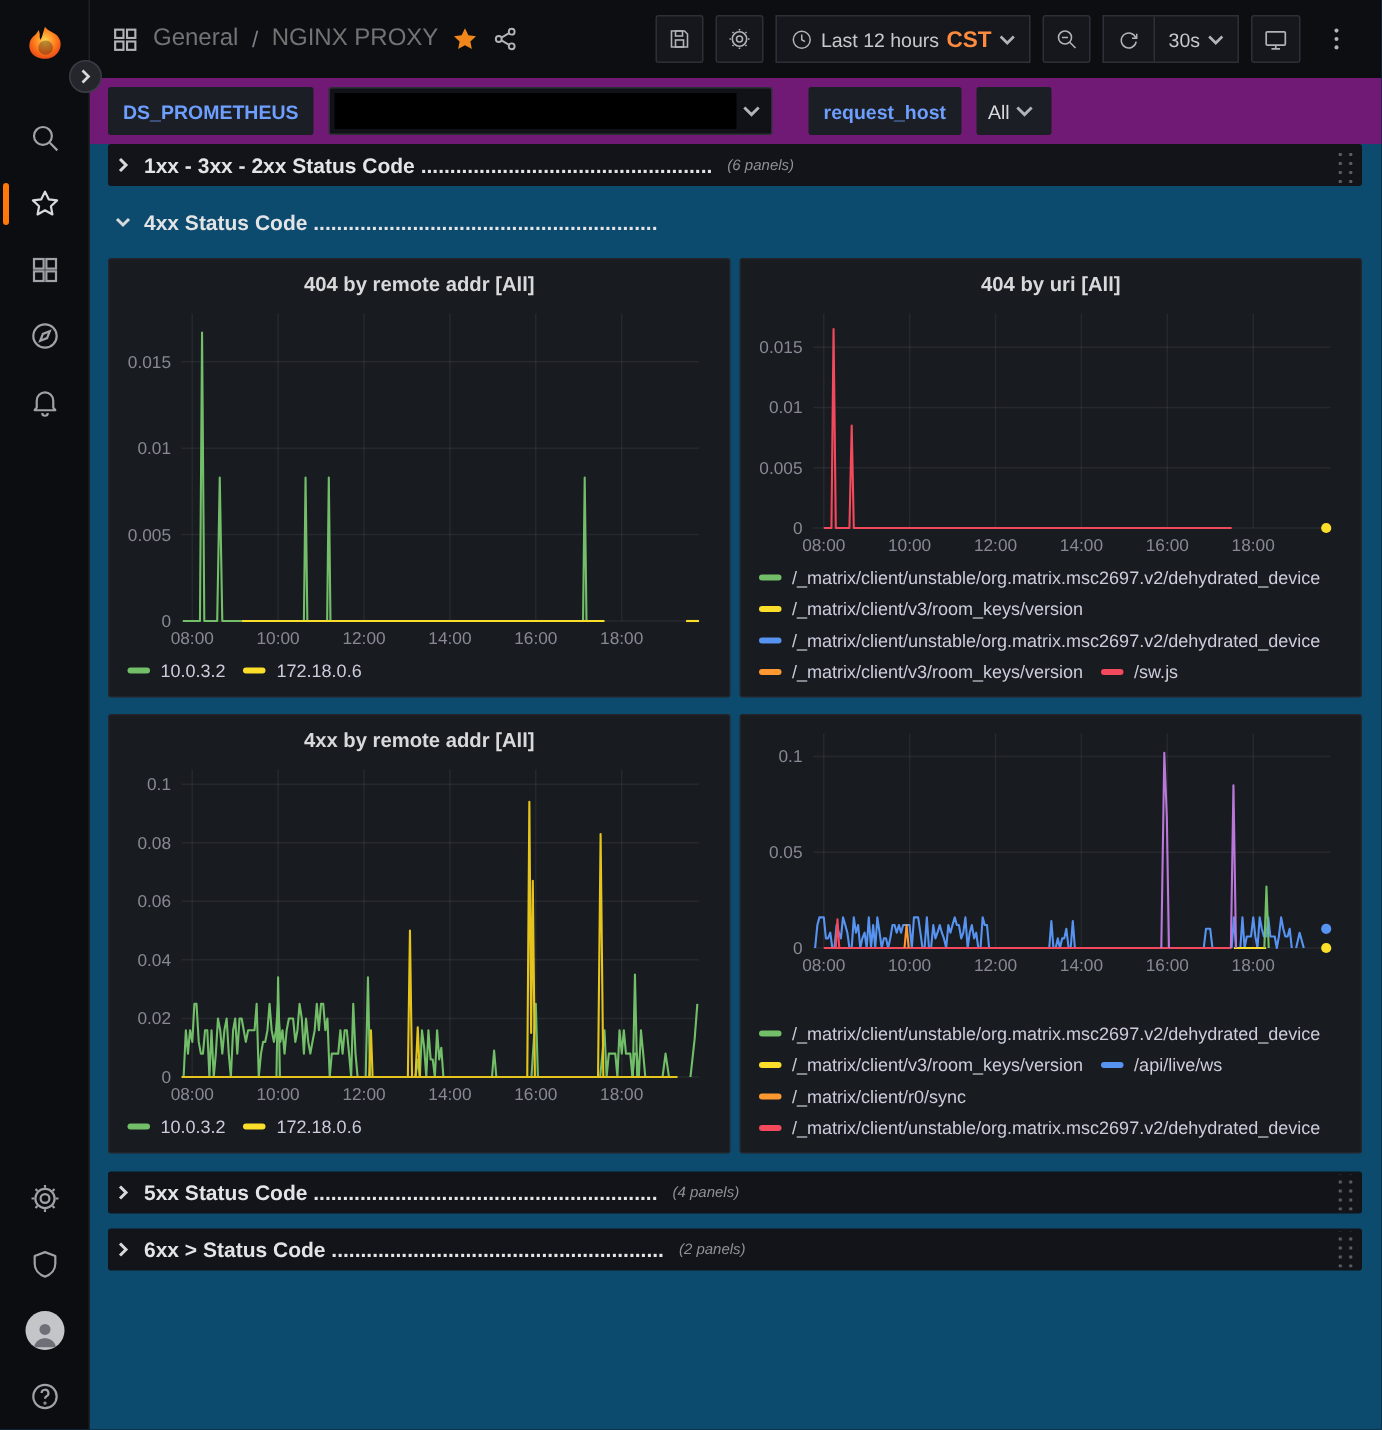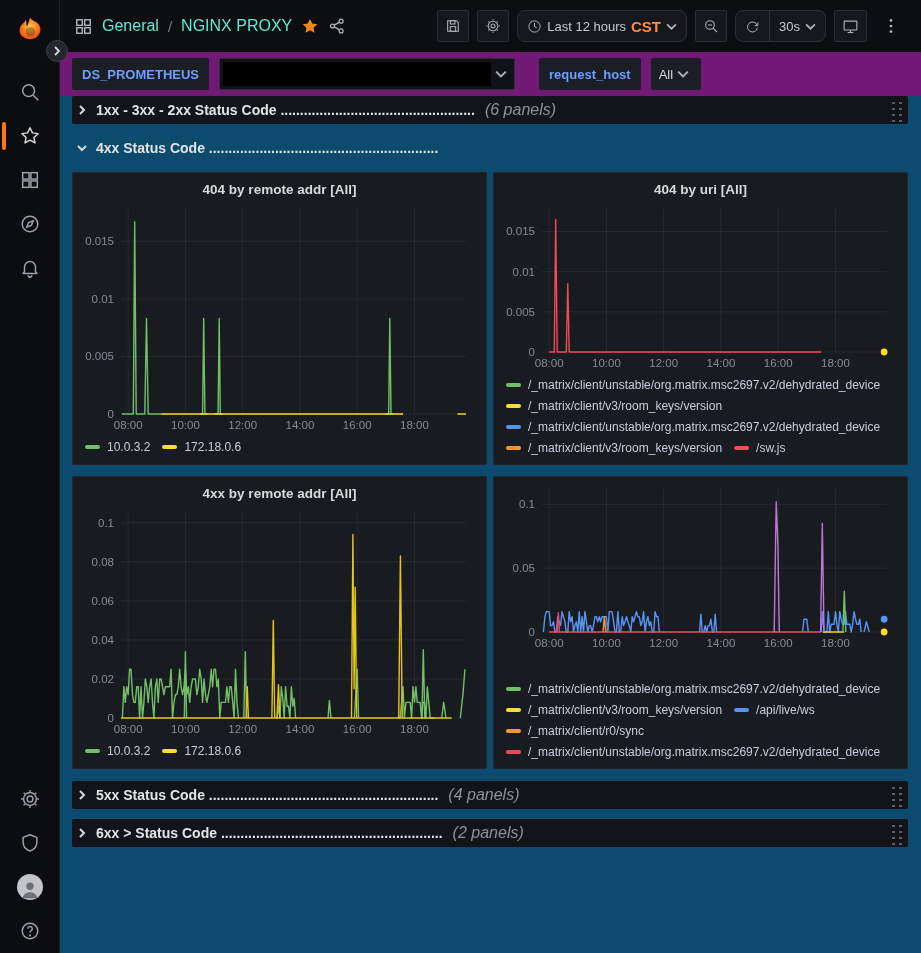--- a/index.html
+++ b/index.html
@@ -28,32 +28,32 @@
     display:flex; align-items:center; justify-content:center; z-index:9; cursor:pointer;
   }
   .side-spacer { flex:1; }
   .avatar-circle { width:26px; height:26px; border-radius:50%; background:#c3c5c9; display:flex; align-items:flex-end; justify-content:center; overflow:hidden; }
   
   .header {
     position:absolute; left:60px; right:0; top:0; height:52px;
     background:#0d0e12; display:flex; align-items:center; padding:0 14px;
   }
   .crumb { display:flex; align-items:center; gap:9px; }
-  .crumb .t { font-size:16px; color:#5eead4; }
+  .crumb .t { font-size:16px; color:#737373; }
   .crumb .sep { color:#7b7f87; font-size:15px; }
   .hdr-right { margin-left:auto; display:flex; align-items:center; gap:8px; }
   .tbtn {
     height:32px; min-width:32px; padding:0 7px; border:1px solid #2c3036; border-radius:2px;
     background:#15171c; display:flex; align-items:center; justify-content:center; gap:6px;
     color:#c7c9cc; font-size:13px; cursor:pointer;
   }
   .tbtn svg { stroke:#b0b3b8; fill:none; stroke-width:1.6; }
   .tbtn.noborder { border:none; background:transparent; }
   .tz { color:#ff8b3e; font-size:15px; font-weight:bold; }
-  .grp { display:flex; align-items:stretch; border:1px solid #2c3036; border-radius:8px; background:#15171c; height:32px; }
+  .grp { display:flex; align-items:stretch; border:1px solid #2c3036; border-radius:0; background:#15171c; height:32px; }
   .grp > div { display:flex; align-items:center; padding:0 9px; gap:5px; font-size:13px; color:#c7c9cc; cursor:pointer; }
   .grp > div + div { border-left:1px solid #2c3036; }
   .grp svg { stroke:#b0b3b8; fill:none; stroke-width:1.6; }
   
   .subbar {
     position:absolute; left:60px; right:0; top:52px; height:44px;
     display:flex; align-items:center; gap:10px; padding:0 12px; background:#701a75;
   }
   .var-label { height:32px; display:flex; align-items:center; padding:0 10px; background:#1b1e24; border-radius:2px;
     color:#6e9fff; font-size:13px; font-weight:bold; cursor:pointer; }
@@ -63,21 +63,21 @@
   .var-select svg, .var-chip svg { stroke:#b0b3b8; fill:none; stroke-width:1.6; margin:0 4px; }
   .var-chip { height:32px; display:flex; align-items:center; padding:0 8px; background:#1b1e24; border-radius:2px;
     color:#d8d9da; font-size:13px; cursor:pointer; }
   
   .dash { position:absolute; left:60px; right:0; top:96px; bottom:0; padding:0 13px 0 12px; background:#0c4a6e; overflow:hidden; }
   .rowhdr { height:28px; display:flex; align-items:center; gap:6px; padding:0 4px 0 2px; margin-bottom:10px;
     background:#131419; border-radius:2px; cursor:pointer; }
   .rowhdr .chev { display:flex; width:16px; justify-content:center; }
   .rowhdr .chev svg { stroke:#d8d9da; fill:none; stroke-width:2; }
   .rowhdr .rt { font-size:14px; font-weight:bold; color:#e3e4e6; white-space:nowrap; overflow:hidden; }
-  .rowhdr .cnt { font-size:16px; font-style:italic; color:#8e9197; white-space:nowrap; margin-left:4px; }
+  .rowhdr .cnt { font-size:10px; font-style:italic; color:#8e9197; white-space:nowrap; margin-left:4px; }
   .rowhdr .spacer { flex:1; }
   .drag-handle { width:15px; height:24px; cursor:grab;
     background-image:radial-gradient(#595c63 1.2px, transparent 1.3px);
     background-size:7px 6px; background-position:1px 2px; background-repeat:repeat; }
   .panels { display:grid; grid-template-columns:415px 415px; gap:11px 6px; margin:10px 0 12px; }
   .panel { width:415px; height:293px; background:#181b1f; border:1px solid #23252b; border-radius:2px;
     display:flex; flex-direction:column; overflow:hidden; padding:4px 6px 4px 6px; }
   .p-title { height:24px; display:flex; align-items:center; justify-content:center;
     font-size:13.5px; font-weight:bold; color:#d8d9da; cursor:pointer; }
   .plot { flex:1; position:relative; }

